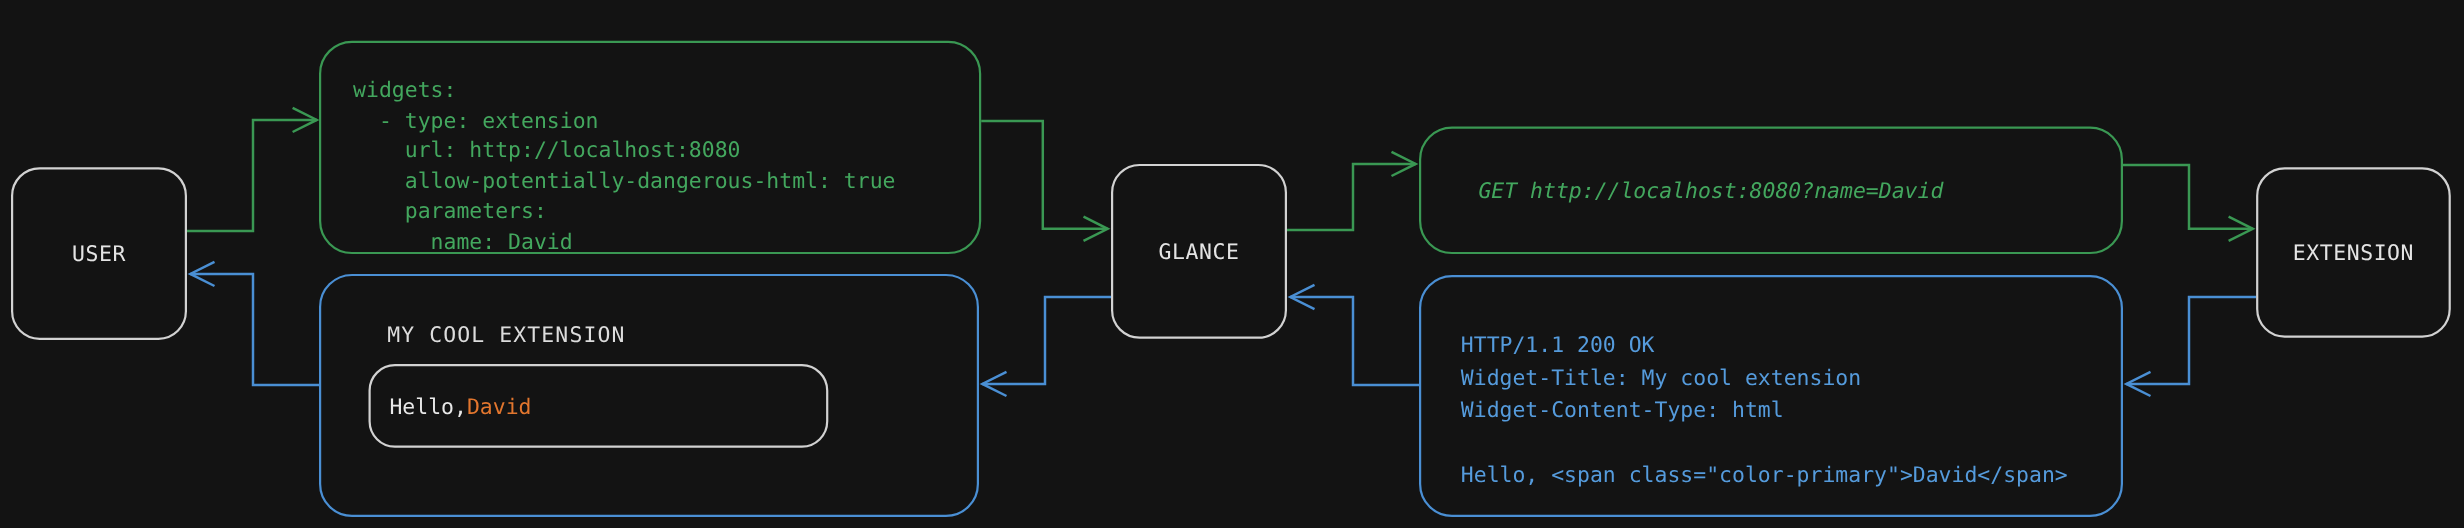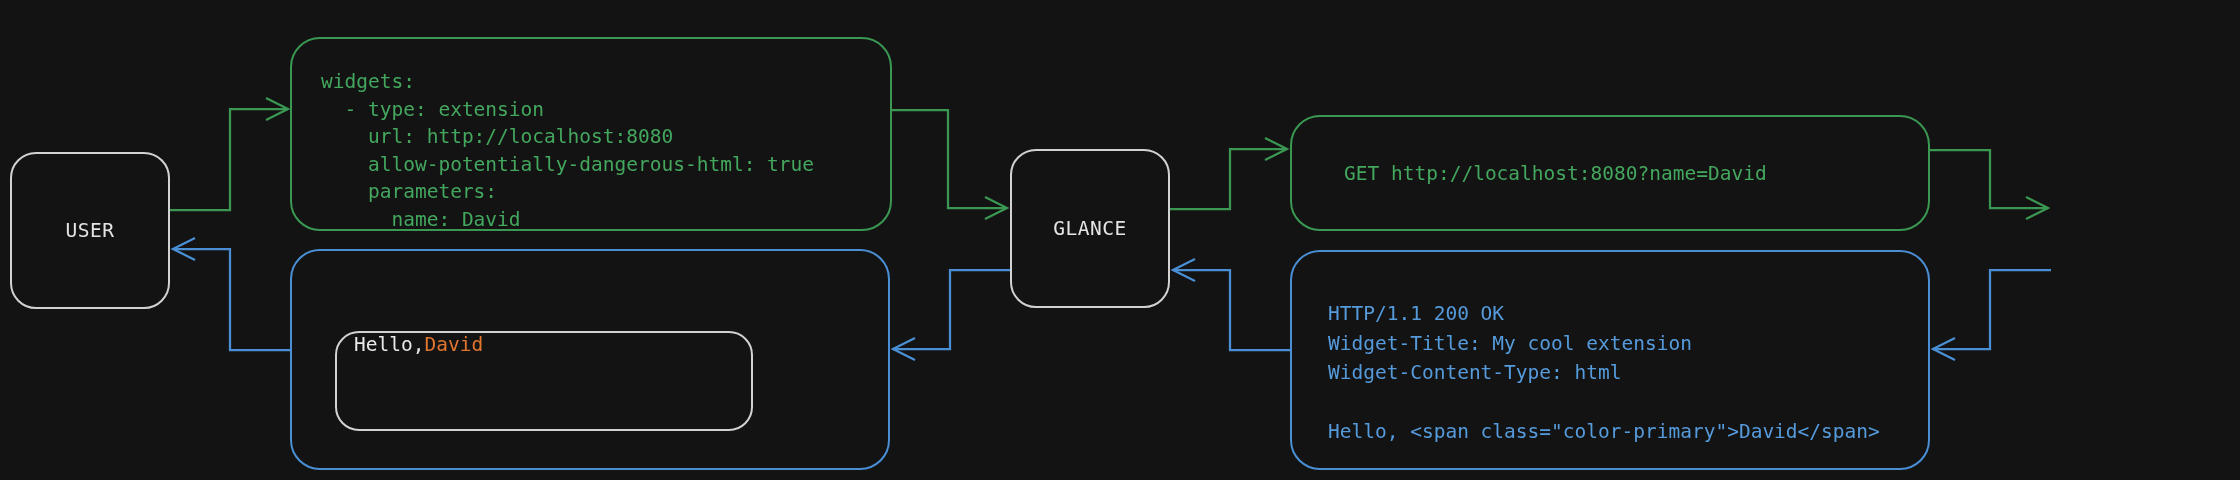--- a/index.html
+++ b/index.html
@@ -52,34 +52,34 @@
   pre.code {
     font-family: inherit;
     white-space: pre;
     font-size: 19.5px;
   }
   #config-box { left: 290px; top: 14px; width: 602px; height: 194px; padding: 29px 0 0 29px; }
   #config-box pre { line-height: 27.5px; color: var(--green-text); }
 
   #request-box { left: 1290px; top: 92px; width: 640px; height: 116px;
                  display: flex; align-items: center; padding-left: 52px; }
-  #request-box pre { color: var(--green-text); }
+  #request-box pre { color: var(--green-text); font-style: italic; }
 
   #response-box { left: 1290px; top: 250px; width: 640px; height: 220px; padding: 47px 0 0 36px; }
   #response-box pre { line-height: 29.5px; color: var(--blue-text); }
 
   #widget-box { left: 290px; top: 249px; width: 600px; height: 221px; }
   #widget-title {
     position: absolute; left: 60px; top: 42px;
     color: var(--title-text); font-size: 19.5px; letter-spacing: 1px;
   }
   #greeting-box {
-    position: absolute; left: 43px; top: 80px; width: 418px; height: 100px;
+    position: absolute; left: 43px; top: 80px; width: 418px; height: 76px;
     border: 2px solid var(--node-border); border-radius: 24px;
-    display: flex; align-items: flex-start; padding-left: 17px;
+    display: flex; align-items: center; padding-left: 17px;
     font-size: 19.5px; color: var(--greeting-text);
   }
   #greeting-box .name { color: var(--orange); }
 </style>
 </head>
 <body>
 
 <div id="canvas">
 
   <svg id="edges" width="2240" height="480" viewBox="0 0 2240 480">
@@ -120,20 +120,23 @@
   </svg>
 
   <div class="node" id="node-glance">
     <span>GLANCE</span>
   </div>
 
   <div class="node" id="node-user">
     <span>USER</span>
   </div>
 
+  <div class="node" id="node-extension">
+    <span>EXTENSION</span>
+  </div>
 
   <div class="box green-box" id="config-box">
     <pre class="code">widgets:
   - type: extension
     url: http://localhost:8080
     allow-potentially-dangerous-html: true
     parameters:
       name: David</pre>
   </div>
 
@@ -143,19 +146,20 @@
 
   <div class="box blue-box" id="response-box">
     <pre class="code">HTTP/1.1 200 OK
 Widget-Title: My cool extension
 Widget-Content-Type: html
 
 Hello, &lt;span class="color-primary"&gt;David&lt;/span&gt;</pre>
   </div>
 
   <div class="box blue-box" id="widget-box">
+    <div id="widget-title">MY COOL EXTENSION</div>
     <div id="greeting-box">
       <span>Hello, </span>
         <span class="name">David</span>
     </div>
   </div>
 
 </div>
 
 </body></html>

